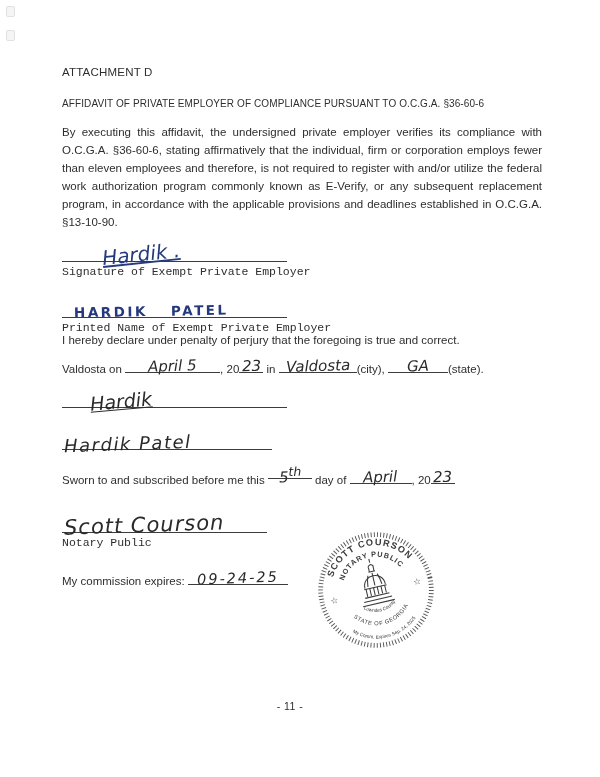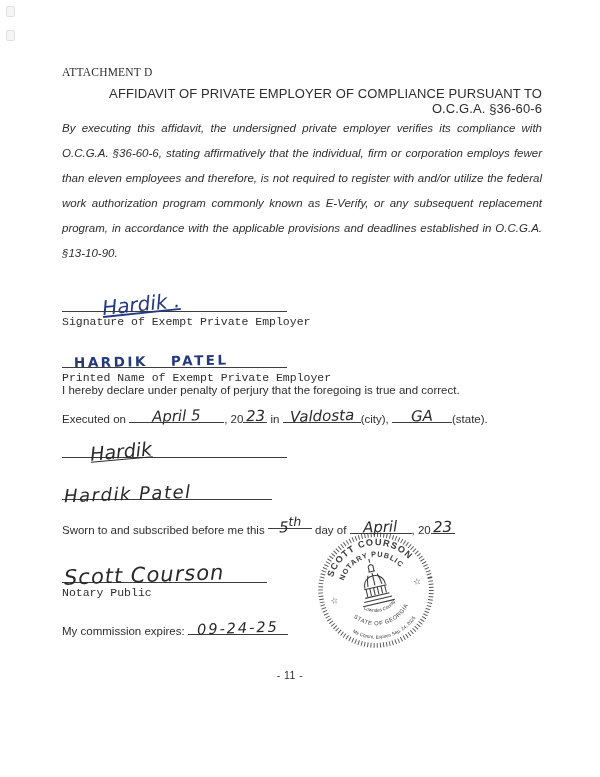--- a/index.html
+++ b/index.html
@@ -19,23 +19,23 @@
     border: 1px solid #c9c9c9;
     background: #ededed;
     opacity: 0.55;
     border-radius: 2px;
   }
   .a1 { left: 6px; top: 6px; }
   .a2 { left: 6px; top: 30px; }
 
   .content { padding: 66px 58px 0 62px; font-size: 11.5px; }
 
-  .attachment { margin-bottom: 8px; letter-spacing: 0.2px; font-family: Liberation Serif, serif; }
-  .title { text-align: right; font-size: 13px; letter-spacing: 0.1px; }
-  .bodytext { text-align: justify; line-height: 25px; margin-bottom: 18px; font-style: italic; }
+  .attachment { margin-bottom: 20px; letter-spacing: 0.2px; }
+  .title { text-align: left; font-size: 10px; margin-bottom: 14px; letter-spacing: 0.1px; }
+  .bodytext { text-align: justify; line-height: 18px; margin-bottom: 3px; }
 
   
   .hw {
     font-family: "DejaVu Sans", sans-serif;
     font-style: italic;
     color: #2a2a2a;
     display: inline-block;
   }
   .ink-blue { color: #243a7d; }
 
@@ -88,21 +88,21 @@
 
   .sb-notary { margin-top: 10px; }
   .sb-notary .sigline { width: 205px; height: 32px; }
   .sb-notary .sig { left: 2px; font-size: 21px; letter-spacing: 1px; transform: rotate(-2deg); }
 
   .commission { margin-top: 20px; }
   .commission .blank .hw { letter-spacing: 2px; font-size: 14.5px; }
 
   .page-number {
     position: absolute;
-    top: 669px; left: 0; width: 580px;
+    top: 700px; left: 0; width: 580px;
     text-align: center;
     font-size: 10.5px;
     letter-spacing: 0.5px;
   }
 
   
   .seal {
     position: absolute;
     left: 314px;
     top: 528px;
@@ -142,21 +142,21 @@
     <div class="sigblock sb-employer-name">
       <div class="sigline">
         <span class="sig hw ink-blue">HARDIK PATEL</span>
       </div>
       <div class="siglabel">Printed Name of Exempt Private Employer</div>
     </div>
 
     <div class="declaration">I hereby declare under penalty of perjury that the foregoing is true and correct.</div>
 
     <div class="fill-line">
-      <span>Executed on</span>
+      <span>Valdosta on</span>
       <span class="blank w-date"><span class="hw">April 5</span></span><span>, 20</span><span class="blank w-year"><span class="hw">23</span></span>
       <span>in</span>
       <span class="blank w-city"><span class="hw">Valdosta</span></span><span>(city),</span>
       <span class="blank w-state"><span class="hw">GA</span></span><span>(state).</span>
     </div>
 
     <div class="sigblock sb-officer">
       <div class="sigline">
         <span class="sig hw">Hardik</span>
       </div>

